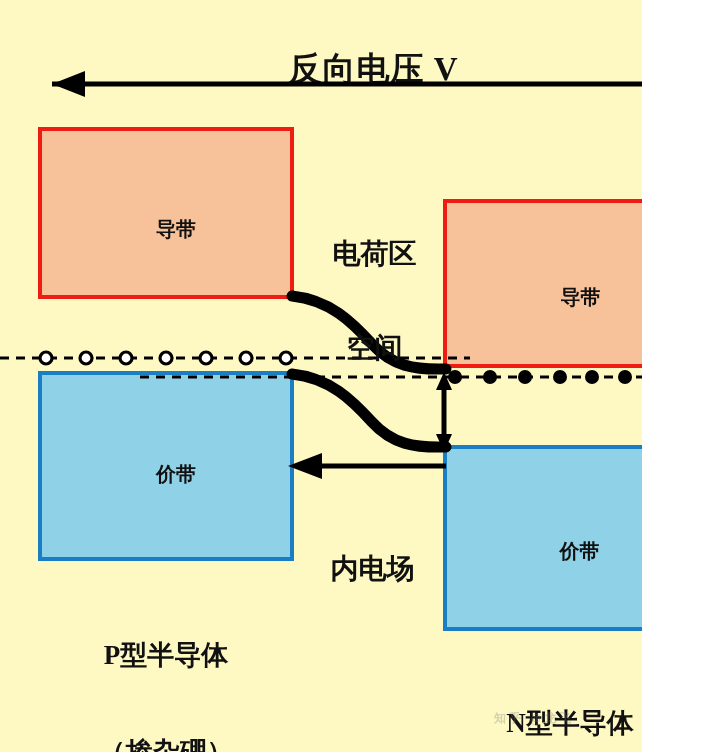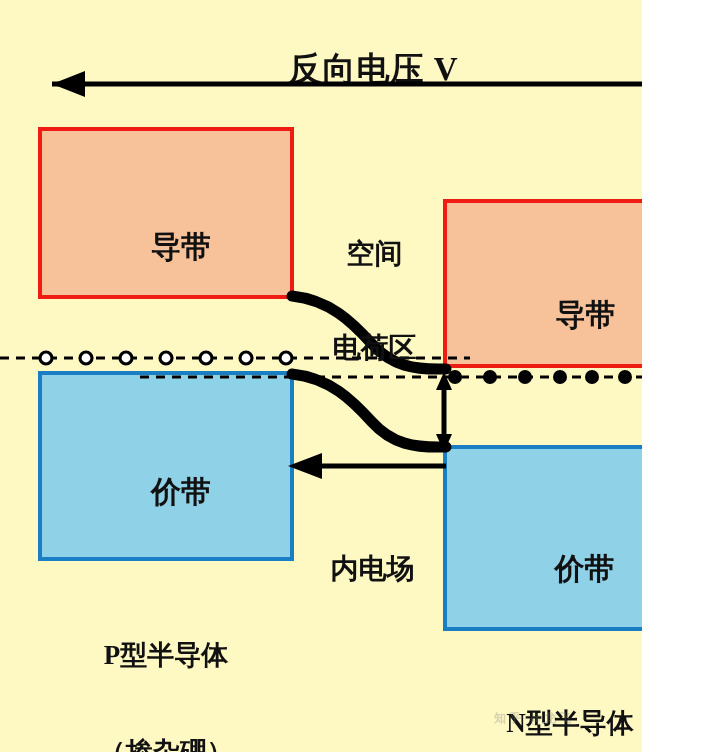--- a/index.html
+++ b/index.html
@@ -31,21 +31,21 @@
     color: #111111;
     line-height: 1.12;
     white-space: pre;
     text-align: center;
   }
   .title-text {
     font-size: 33px;
     letter-spacing: 1px;
   }
   .band-text {
-    font-size: 30px;
+    font-size: 20px;
   }
   .small-text {
     font-size: 22px;
   }
   .mid-text {
     font-size: 28px;
   }
   .foot-text {
     font-size: 27px;
   }
@@ -145,22 +145,22 @@
       <line x1="446" y1="466" x2="310" y2="466" stroke="#000000" stroke-width="5"></line>
       <path d="M288,466 L322,453 L322,479 Z" fill="#000000"></path>
     </g>
   </svg>
 
   <div class="lbl band-text" style="left:40px; top:196px; width:252px;">
     <span>导带</span>
   </div>
 
   <div class="lbl mid-text" style="left:312px; top:175px; width:125px;">
+    <div>电荷区</div>
     <div>空间</div>
-    <div>电荷区</div>
   </div>
 
   <div class="lbl band-text" style="left:445px; top:264px; width:251px;">
     <span>导带</span>
   </div>
 
 
 
   <div class="lbl band-text" style="left:40px; top:441px; width:252px;">
     <span>价带</span>

